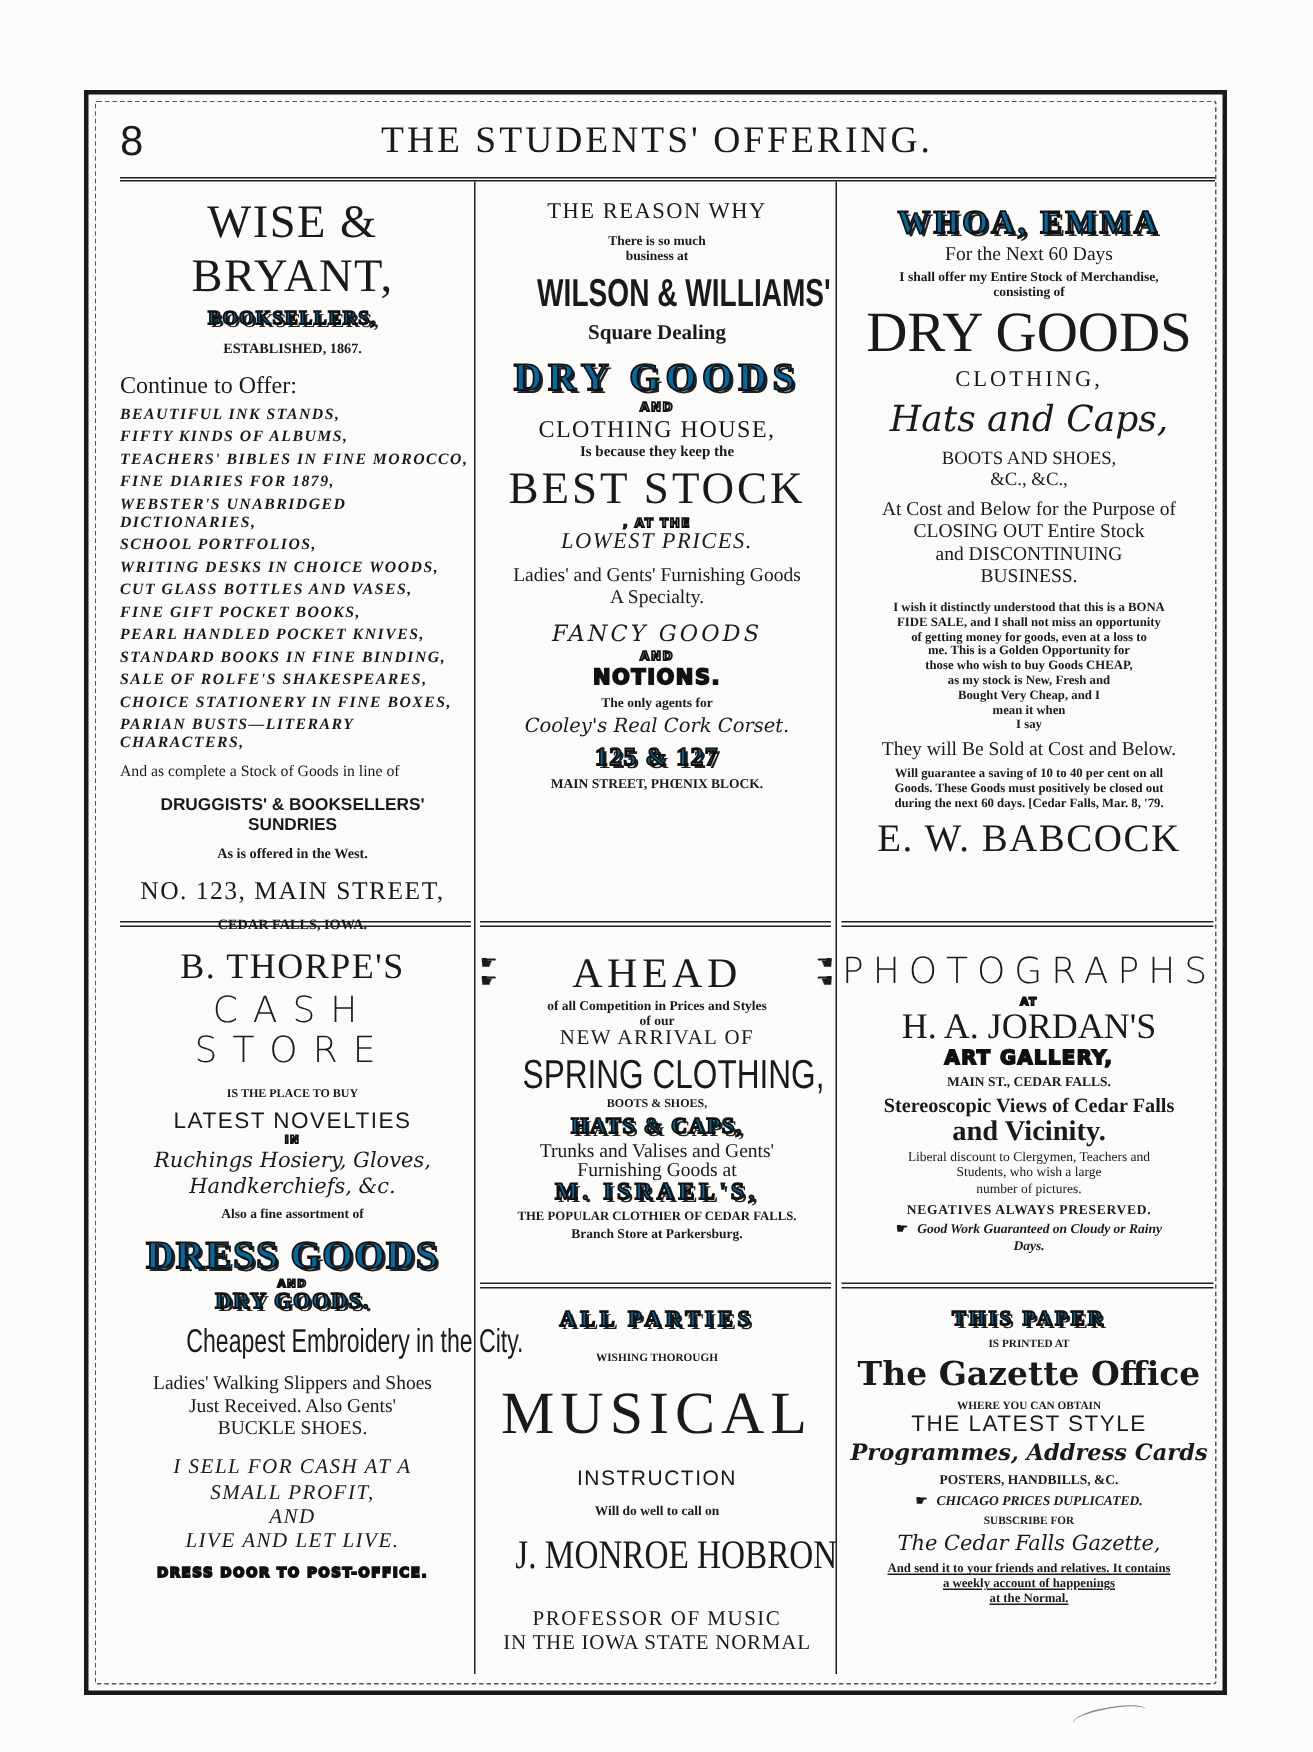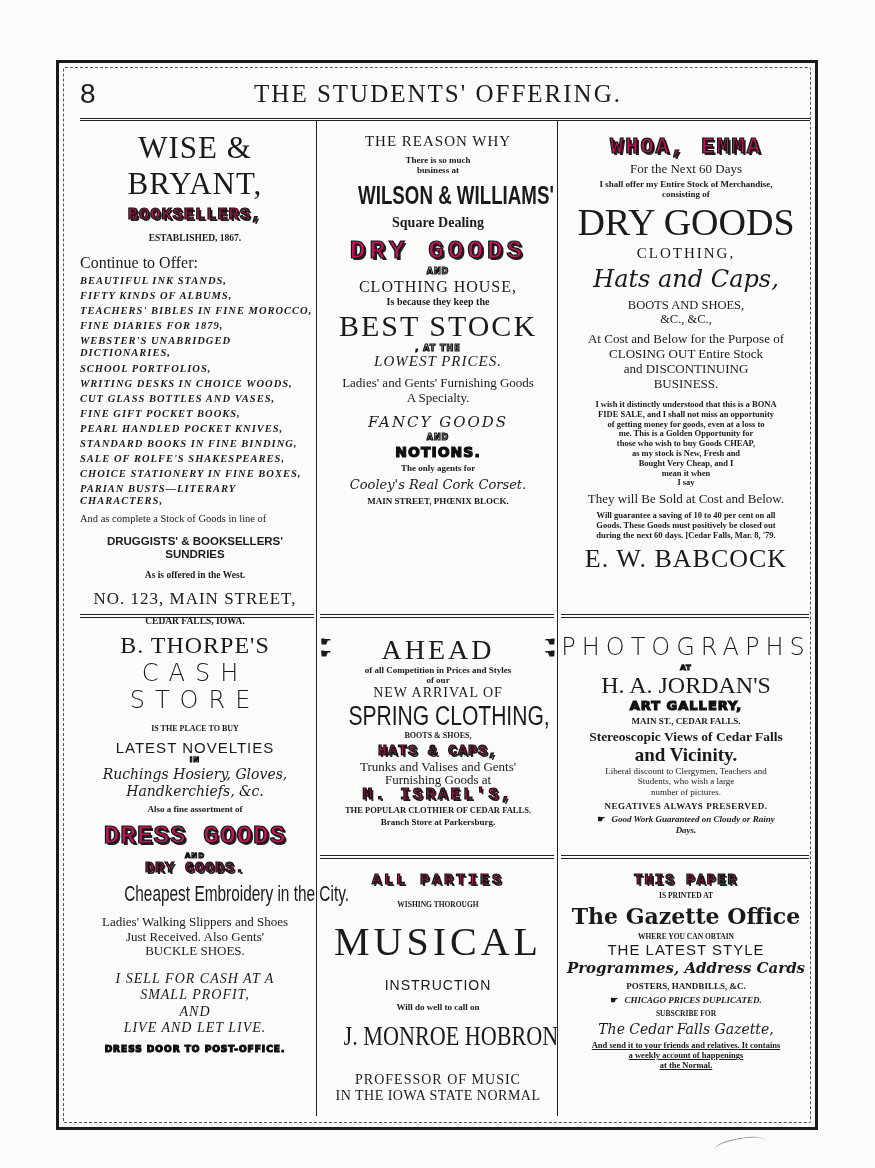--- a/index.html
+++ b/index.html
@@ -8,21 +8,21 @@
   .inner-frame { position:absolute; left:4px; top:4px; right:4px; bottom:4px; border:1px dashed #555; border-radius:2px; }
   .header { position:absolute; left:68px; top:72px; width:740px; height:44px; }
   .page-number { position:absolute; left:12px; top:6px; font-size:28px; font-family:"Liberation Sans", sans-serif; }
   .page-title { position:absolute; left:0; right:0; top:8px; text-align:center; font-size:25px; letter-spacing:2px; font-family:"Liberation Serif", serif; }
   .header-rule { position:absolute; left:80px; width:730px; top:118px; height:0; border-top:3px double #222; }
   .vdiv { position:absolute; width:0; border-left:1.5px solid #222; }
   .hrule { position:absolute; height:0; border-top:4px double #222; }
   .ad { position:absolute; text-align:center; box-sizing:border-box; }
   .ad div { line-height:1.15; }
   .sans-cond { font-family:"Liberation Sans", sans-serif; }
-  .shaded { font-family:Liberation Mono, monospace; font-weight:bold; color:#be185d; -webkit-text-stroke:1.2px #111; letter-spacing:1px; text-shadow:2px 2px 0 #222; }
+  .shaded { font-family:Liberation Serif, serif; font-weight:bold; color:#0369a1; -webkit-text-stroke:1.2px #111; letter-spacing:1px; text-shadow:2px 2px 0 #222; }
   .ital-caps { font-style:italic; font-weight:bold; font-size:10.5px; letter-spacing:1px; text-align:left; margin:3px 0 0 0; }
   .small-b { font-size:9.5px; font-weight:bold; }
   .tiny-b { font-size:9px; font-weight:bold; line-height:1.05 !important; }
   .script { font-family:"DejaVu Serif", serif; font-style:italic; }
   .outline { font-family:"DejaVu Sans", sans-serif; font-weight:bold; color:#fff; -webkit-text-stroke:1.2px #111; letter-spacing:1px; }
   .fist { font-size:14px; }
   .blackletter { font-family:"DejaVu Serif", serif; font-weight:bold; }
   .pencil-mark { position:absolute; left:715px; top:1138px; width:50px; height:12px; border-top:1px solid #888; border-radius:50% 50% 0 0; transform:rotate(-10deg); }
 </style>
 </head>
@@ -41,21 +41,21 @@
 <div class="vdiv" style="left:316px; top:121px; height:995px;"></div>
 <div class="vdiv" style="left:557px; top:121px; height:995px;"></div>
 <div class="hrule" style="left:80px; width:234px; top:614px;"></div>
 <div class="hrule" style="left:320px; width:234px; top:614px;"></div>
 <div class="hrule" style="left:561px; width:248px; top:614px;"></div>
 <div class="hrule" style="left:320px; width:234px; top:855px;"></div>
 <div class="hrule" style="left:561px; width:248px; top:855px;"></div>
 
 <div class="ad" style="left:76px; top:130px; width:238px;">
   <div style="font-size:31px; letter-spacing:1px;">WISE &amp; BRYANT,</div>
-  <div class="shaded" style="font-size:17px; margin-top:4px;">BOOKSELLERS,</div>
+  <div class="shaded" style="font-size:13px; margin-top:4px;">BOOKSELLERS,</div>
   <div class="small-b" style="margin-top:8px;">ESTABLISHED, 1867.</div>
   <div style="font-size:16px; text-align:left; margin-top:10px; margin-left:4px;">Continue to Offer:</div>
   <div style="margin-left:4px;">
     <div class="ital-caps">BEAUTIFUL INK STANDS,</div>
     <div class="ital-caps">FIFTY KINDS OF ALBUMS,</div>
     <div class="ital-caps">TEACHERS' BIBLES IN FINE MOROCCO,</div>
     <div class="ital-caps">FINE DIARIES FOR 1879,</div>
     <div class="ital-caps">WEBSTER'S UNABRIDGED DICTIONARIES,</div>
     <div class="ital-caps">SCHOOL PORTFOLIOS,</div>
     <div class="ital-caps">WRITING DESKS IN CHOICE WOODS,</div>
@@ -87,20 +87,21 @@
   <div style="font-size:30px; letter-spacing:2px; margin-top:2px;">BEST STOCK</div>
   <div class="outline" style="font-size:8px;">, AT THE</div>
   <div style="font-size:15px; font-style:italic; letter-spacing:1px;">LOWEST PRICES.</div>
   <div style="font-size:13px; margin-top:6px;">Ladies' and Gents' Furnishing Goods</div>
   <div style="font-size:13px;">A Specialty.</div>
   <div class="script" style="font-size:15px; margin-top:8px; letter-spacing:2px;">FANCY GOODS</div>
   <div class="outline" style="font-size:8px; margin-top:2px;">AND</div>
   <div class="outline" style="font-size:14px; color:#111; margin-top:2px;">NOTIONS.</div>
   <div class="tiny-b" style="margin-top:4px;">The only agents for</div>
   <div class="script" style="font-size:13px; margin-top:4px;">Cooley's Real Cork Corset.</div>
+  <div class="shaded" style="font-size:17px; margin-top:2px;">125 &amp; 127</div>
   <div class="tiny-b" style="margin-top:4px;">MAIN STREET, PHŒNIX BLOCK.</div>
 </div>
 
 <div class="ad" style="left:561px; top:135px; width:250px;">
   <div class="shaded" style="font-size:22px; letter-spacing:2px;">WHOA, EMMA</div>
   <div style="font-size:13px; margin-top:2px;">For the Next 60 Days</div>
   <div class="tiny-b" style="margin-top:3px;">I shall offer my Entire Stock of Merchandise,</div>
   <div class="tiny-b">consisting of</div>
   <div style="font-size:38px; margin-top:2px;">DRY GOODS</div>
   <div style="font-size:15px; letter-spacing:2px;">CLOTHING,</div>

